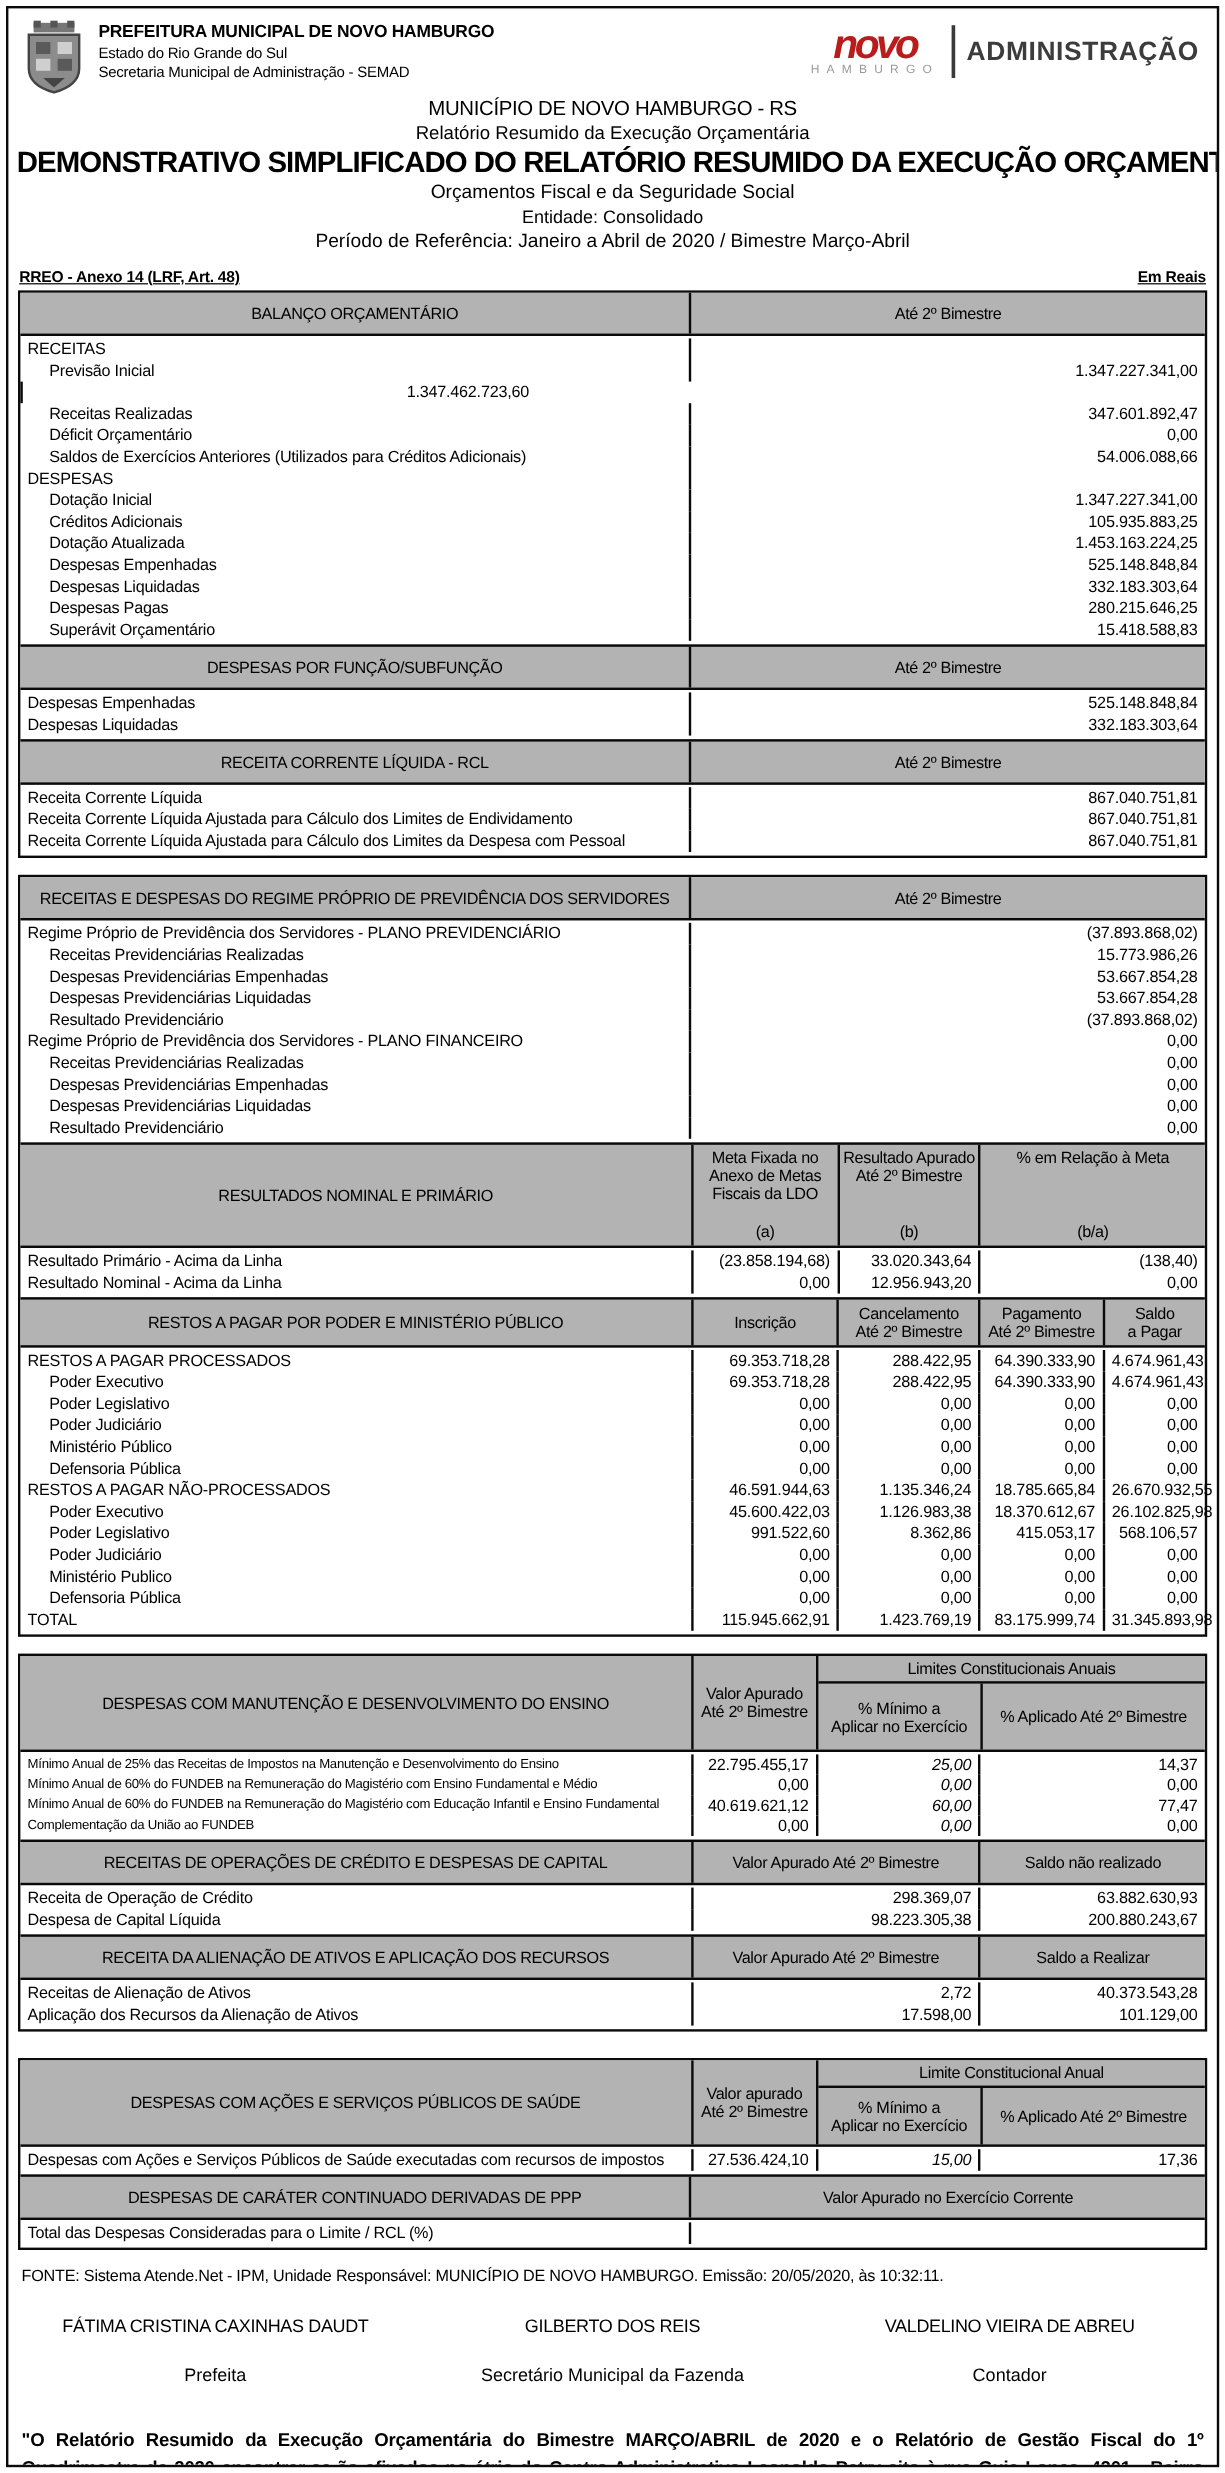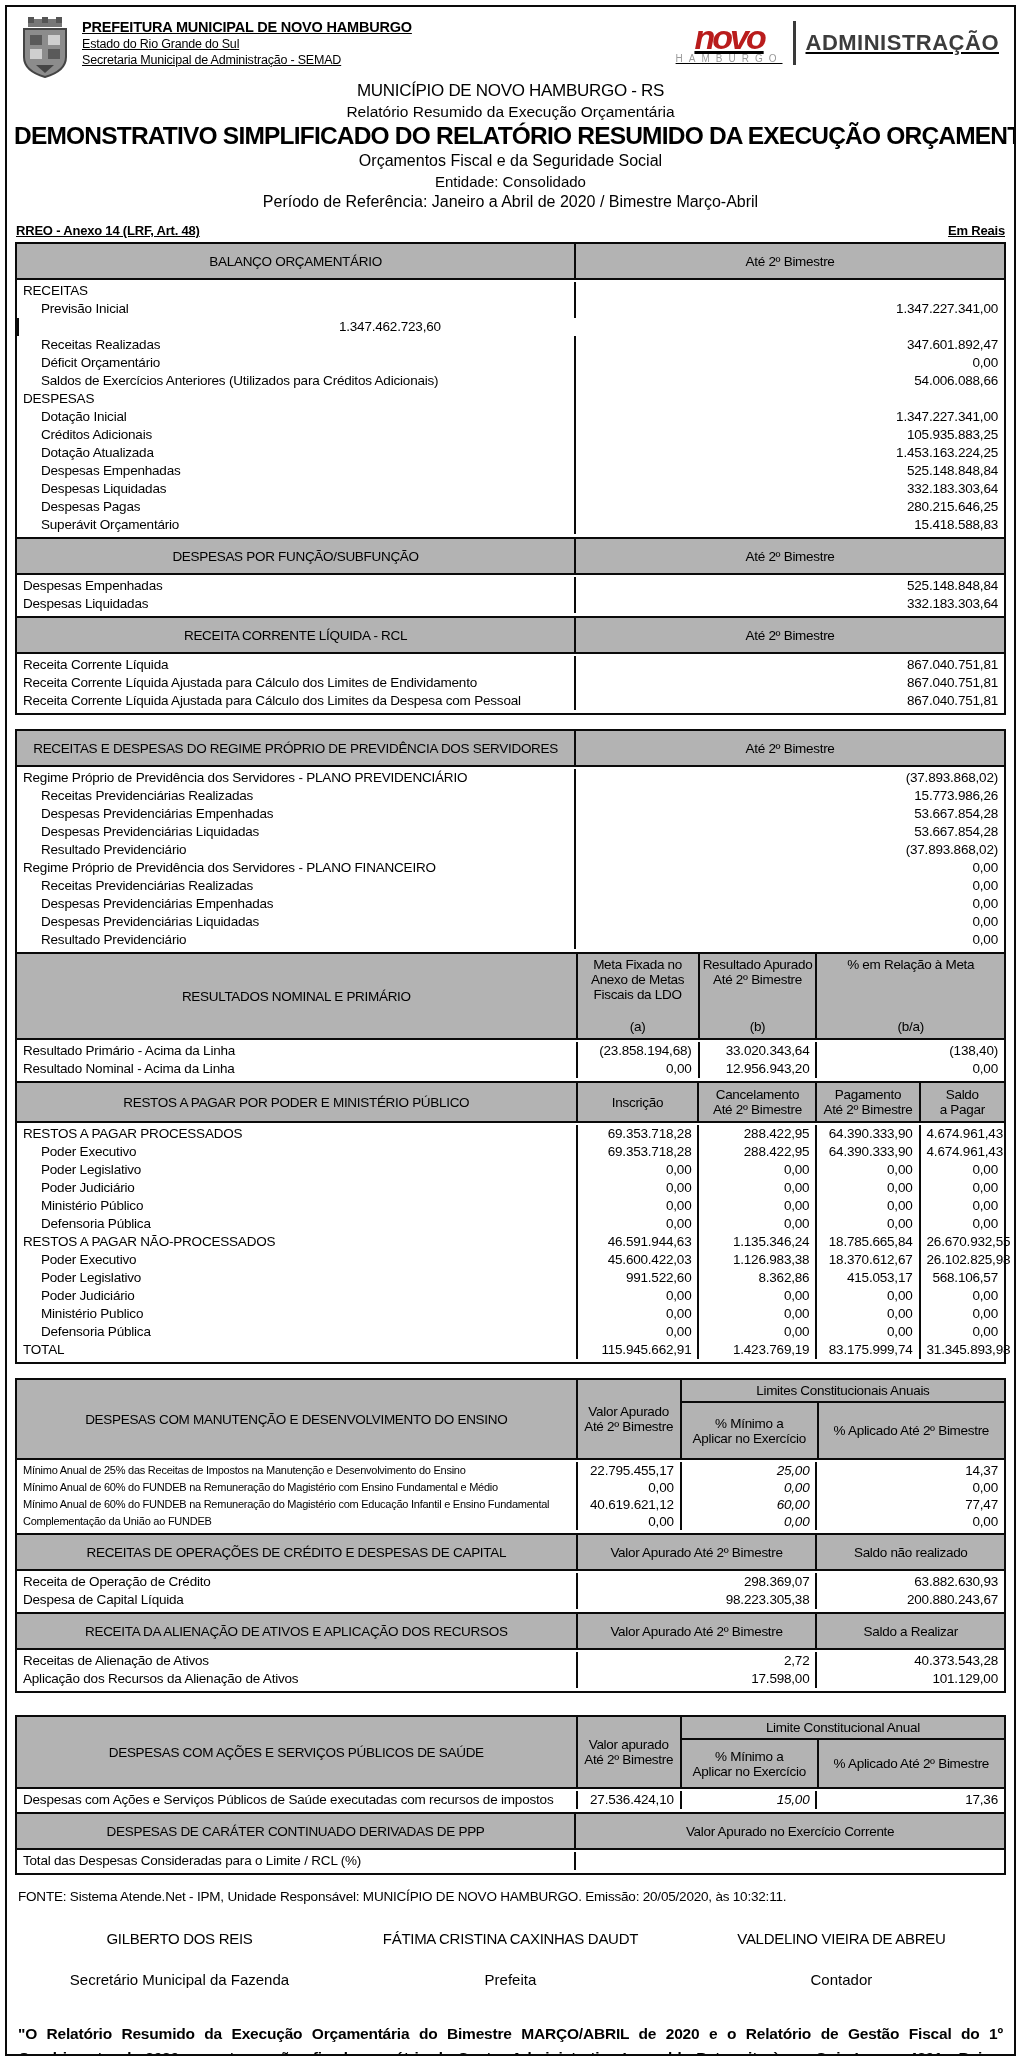--- a/index.html
+++ b/index.html
@@ -17,21 +17,21 @@
     background: #fff;
   }
   .frame {
     border: 2px solid #0a0a0a;
     height: 100%;
     padding: 6px 7px 8px 7px;
     overflow: hidden;
   }
 
   
-  .hdr { display: flex; justify-content: space-between; align-items: flex-start; padding: 4px 2px 0 2px; text-decoration: underline; }
+  .hdr { display: flex; justify-content: space-between; align-items: flex-start; padding: 4px 2px 0 2px; }
   .hdr-left { display: flex; gap: 8px; align-items: flex-start; }
   .org-name { font-size: 14.5px; font-weight: bold; letter-spacing: -0.2px; padding-top: 2px; }
   .org-sub { font-size: 12.5px; letter-spacing: -0.2px; margin-top: 2px; }
   .hdr-right { display: flex; align-items: center; gap: 10px; padding-right: 6px; margin-top: 4px; }
   .novo-mark { text-align: center; }
   .novo-script { font-size: 34px; font-weight: bold; color: #b91c1c; letter-spacing: -3px; line-height: 30px; font-style: italic; }
   .novo-city { font-size: 10px; color: #9a9a9a; letter-spacing: 6px; margin-top: 1px; }
   .brand-divider { width: 3px; height: 44px; background: #3a3a3a; }
   .brand-word { font-size: 22px; font-weight: bold; color: #3c3c3c; letter-spacing: 0.5px; }
 
@@ -546,26 +546,26 @@
             <div class="cell lab">Total das Despesas Consideradas para o Limite / RCL (%)</div>
             <div class="cell num w-val"></div>
           </div>
         </div>
   </div>
 
   <div class="fonte">FONTE: Sistema Atende.Net - IPM, Unidade Responsável: MUNICÍPIO DE NOVO HAMBURGO. Emissão: 20/05/2020, às 10:32:11.</div>
 
   <div class="sigs">
     <div class="sig">
+      <div class="sig-name">FÁTIMA CRISTINA CAXINHAS DAUDT</div>
+      <div class="sig-role">Prefeita</div>
+    </div>
+    <div class="sig">
       <div class="sig-name">GILBERTO DOS REIS</div>
       <div class="sig-role">Secretário Municipal da Fazenda</div>
-    </div>
-    <div class="sig">
-      <div class="sig-name">FÁTIMA CRISTINA CAXINHAS DAUDT</div>
-      <div class="sig-role">Prefeita</div>
     </div>
     <div class="sig">
       <div class="sig-name">VALDELINO VIEIRA DE ABREU</div>
       <div class="sig-role">Contador</div>
     </div>
   </div>
 
   <div class="notice">"O Relatório Resumido da Execução Orçamentária do Bimestre MARÇO/ABRIL de 2020 e o Relatório de Gestão Fiscal do 1º Quadrimestre de 2020 encontrar-se-ão afixados  no átrio do Centro Administrativo Leopoldo Petry sito à rua Guia Lopes, 4201 - Bairro Rondônia e disponibilizados no site www.novohamburgo.rs.gov.br a partir de 30/05/2020."</div>
 
 </div>

